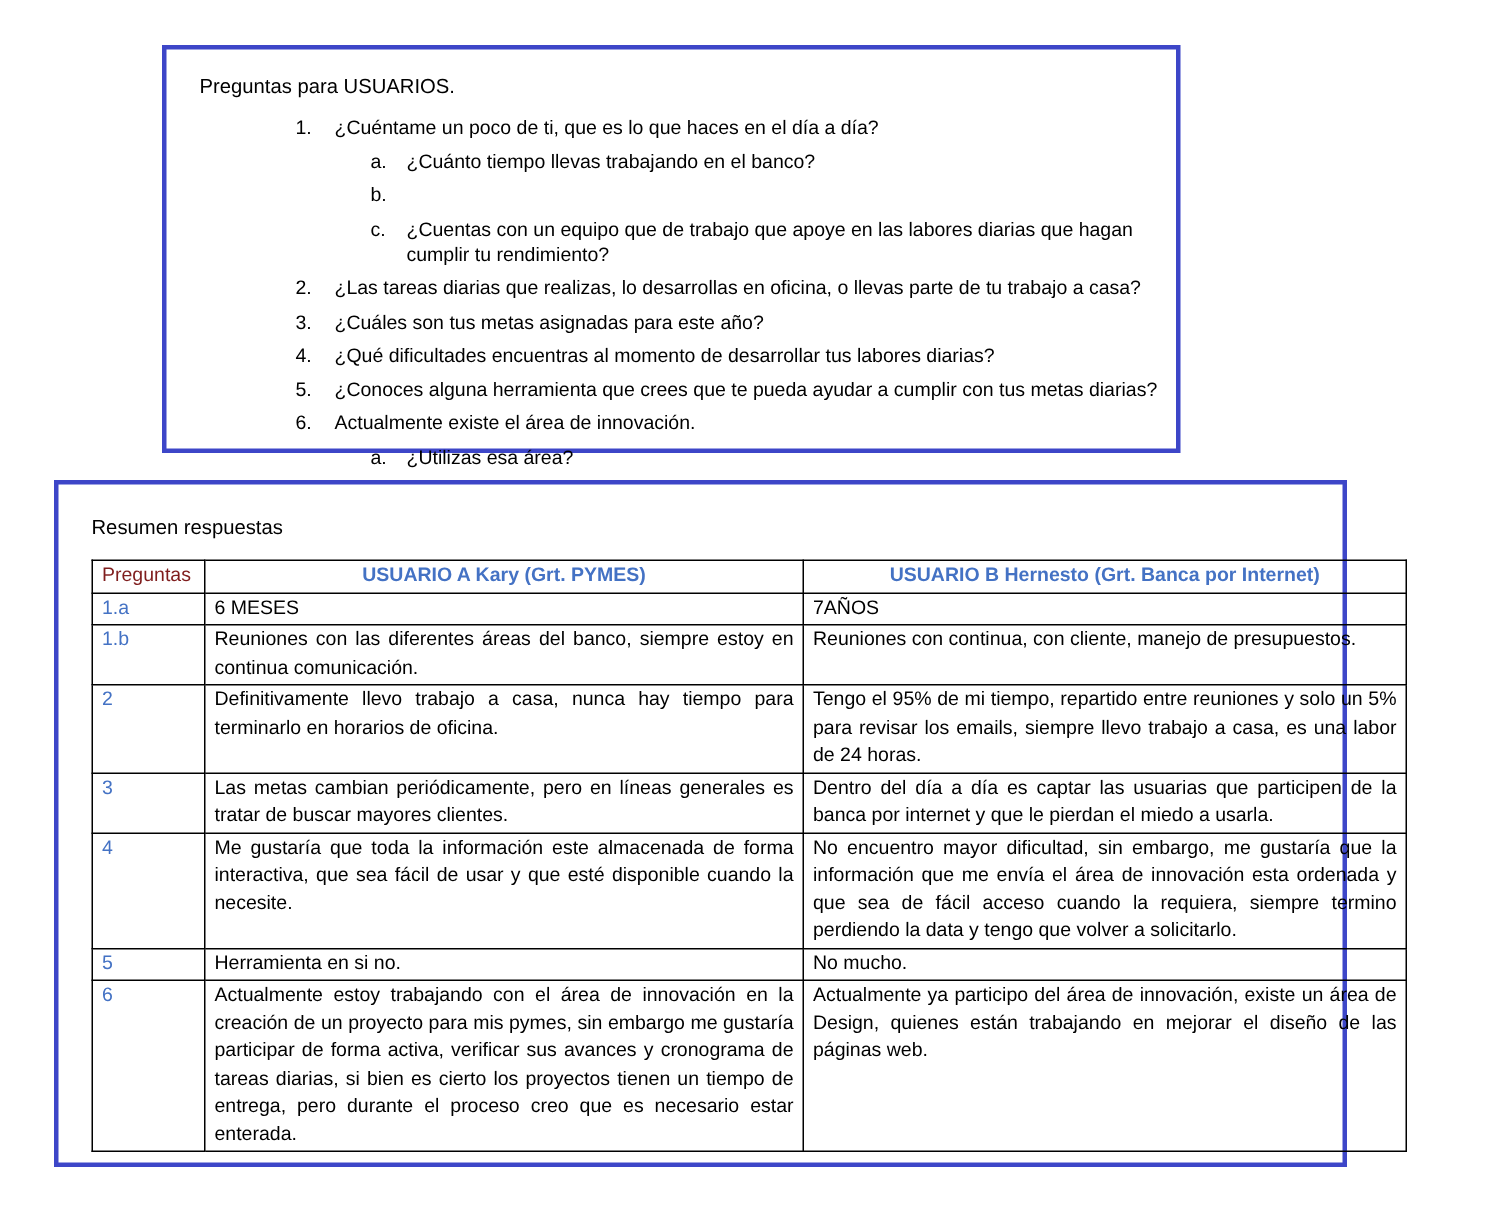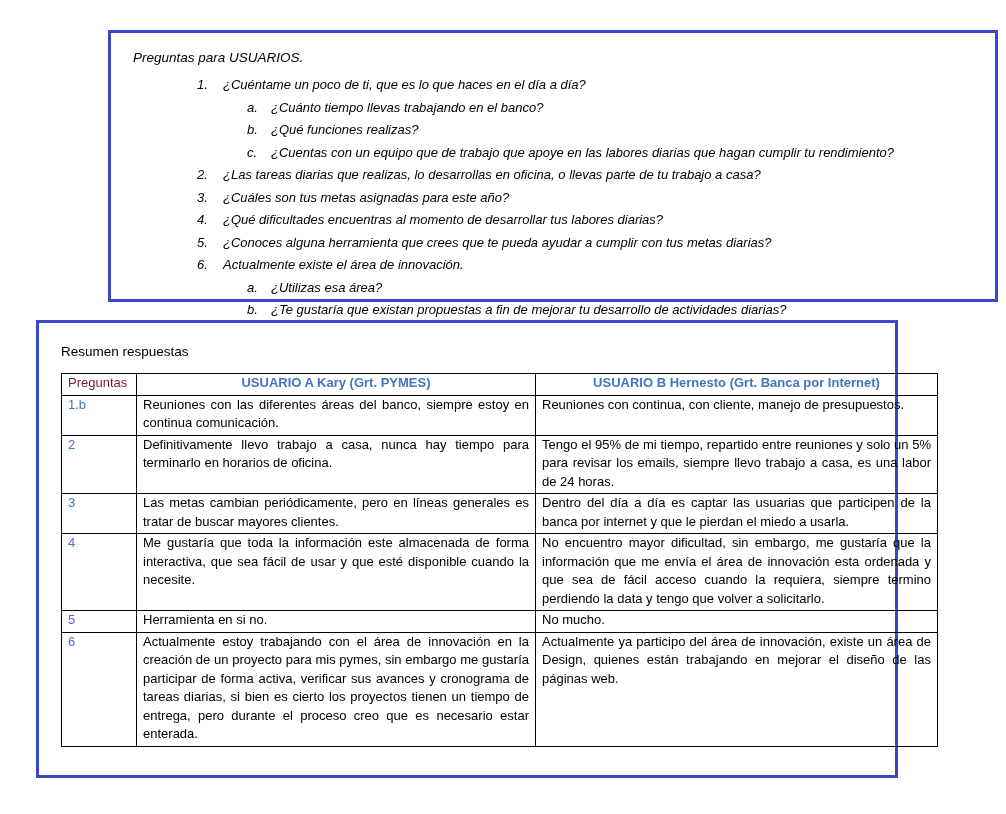--- a/index.html
+++ b/index.html
@@ -18,24 +18,23 @@
   }
   .box {
     position: absolute;
     box-sizing: border-box;
     border: 3px solid #3D46C8;
     background: #ffffff;
   }
   .q-box {
     left: 108px;
     top: 30px;
-    width: 890px;
+    width: 679px;
     height: 272px;
     padding: 17px 10px 0 22px;
-    font-style: italic;
   }
   .q-title {
     font-size: 13.5px;
     margin-bottom: 11px;
   }
   .q-item {
     display: flex;
     align-items: flex-start;
     font-size: 13px;
     line-height: 17px;
@@ -106,21 +105,20 @@
       <div class="q-item level-1">
         <span class="q-num">1.</span>
         <span class="q-text">¿Cuéntame un poco de ti, que es lo que haces en el día a día?</span>
       </div>
       <div class="q-item level-2">
         <span class="q-num">a.</span>
         <span class="q-text">¿Cuánto tiempo llevas trabajando en el banco?</span>
       </div>
       <div class="q-item level-2">
         <span class="q-num">b.</span>
-        <span class="q-text">¿Qué funciones realizas?</span>
       </div>
       <div class="q-item level-2">
         <span class="q-num">c.</span>
         <span class="q-text">¿Cuentas con un equipo que de trabajo que apoye en las labores diarias que hagan cumplir tu rendimiento?</span>
       </div>
       <div class="q-item level-1">
         <span class="q-num">2.</span>
         <span class="q-text">¿Las tareas diarias que realizas, lo desarrollas en oficina, o llevas parte de tu trabajo a casa?</span>
       </div>
       <div class="q-item level-1">
@@ -158,20 +156,25 @@
         <col style="width:399px">
         <col style="width:402px">
       </colgroup>
       <tbody>
         <tr>
           <th class="th-preg">Preguntas</th>
           <th class="th-user">USUARIO A Kary (Grt. PYMES)</th>
           <th class="th-user">USUARIO B Hernesto (Grt. Banca por Internet)</th>
         </tr>
         <tr>
+          <td class="qid">1.a</td>
+          <td class="ans short">6 MESES</td>
+          <td class="ans short">7AÑOS</td>
+        </tr>
+        <tr>
           <td class="qid">1.b</td>
           <td class="ans">Reuniones con las diferentes áreas del banco, siempre estoy en continua comunicación.</td>
           <td class="ans">Reuniones con continua, con cliente, manejo de presupuestos.</td>
         </tr>
         <tr>
           <td class="qid">2</td>
           <td class="ans">Definitivamente llevo trabajo a casa, nunca hay tiempo para terminarlo en horarios de oficina.</td>
           <td class="ans">Tengo el 95% de mi tiempo, repartido entre reuniones y solo un 5% para revisar los emails, siempre llevo trabajo a casa, es una labor de 24 horas.</td>
         </tr>
         <tr>

